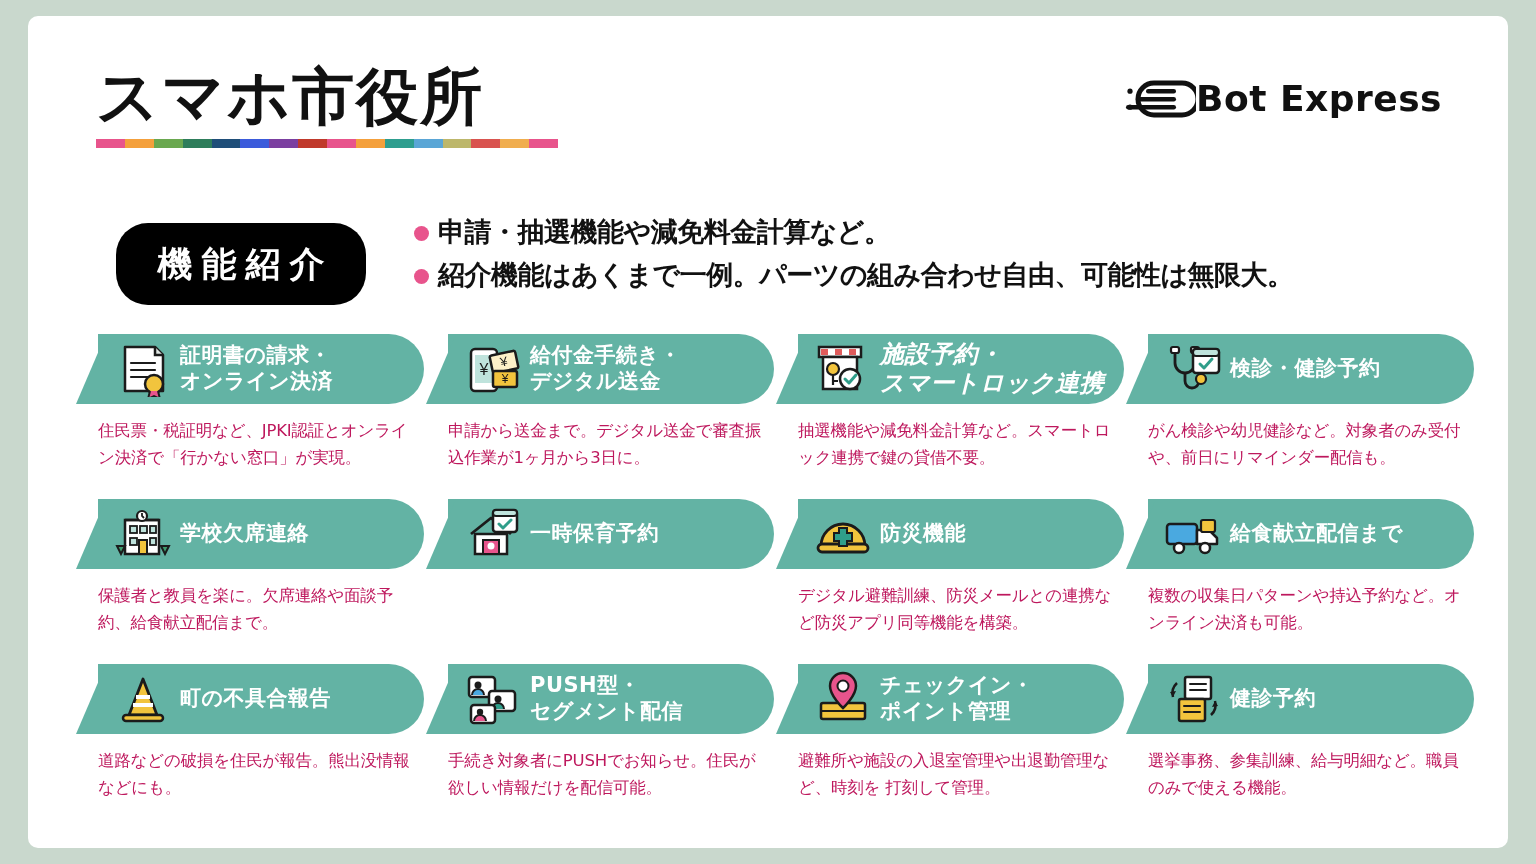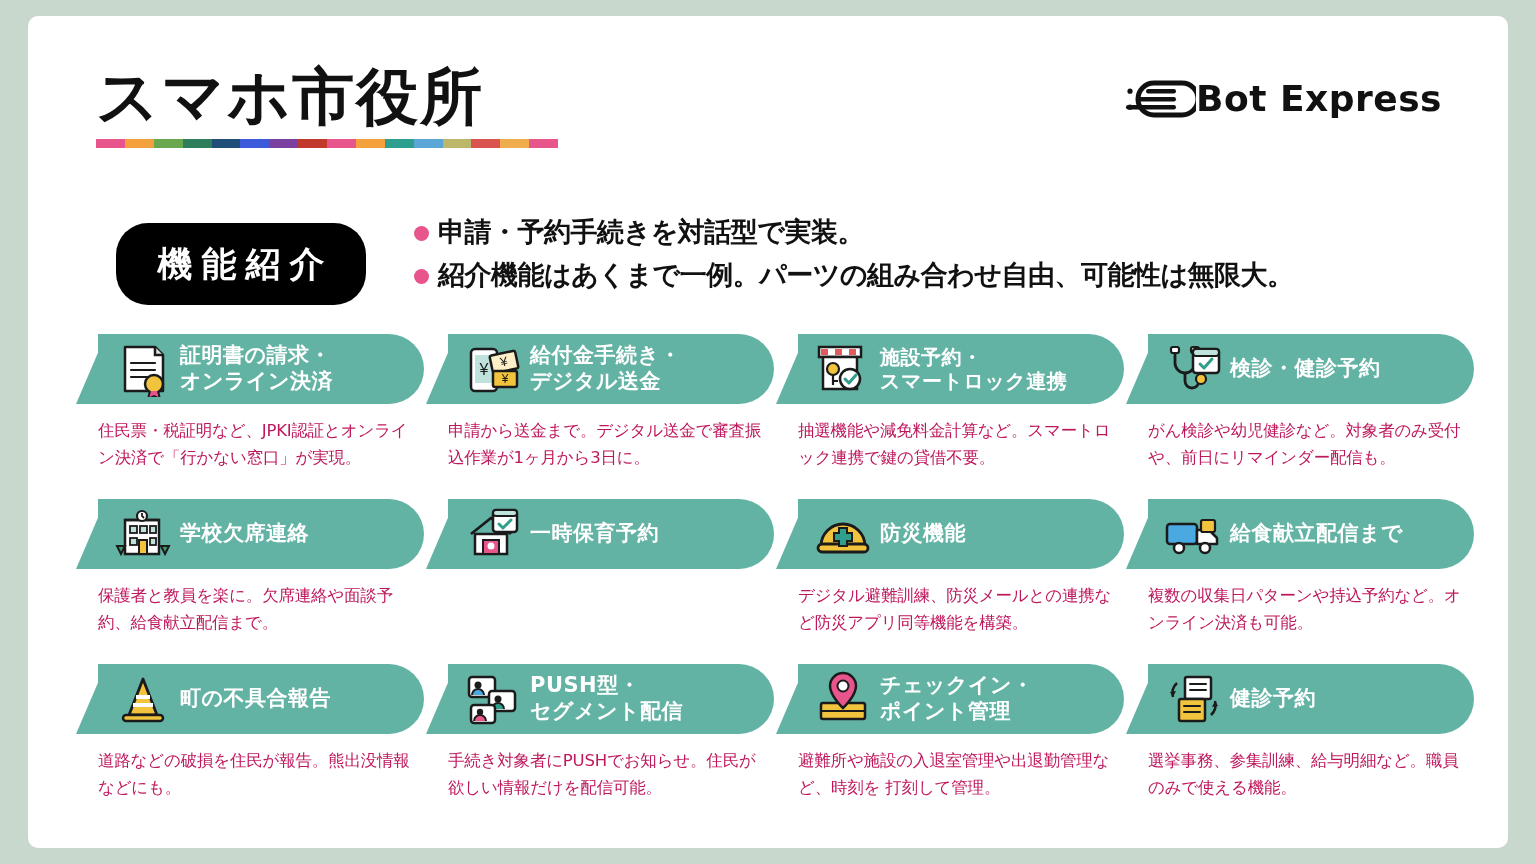--- a/index.html
+++ b/index.html
@@ -153,21 +153,21 @@
     align-items: center;
     justify-content: center;
   }
   .banner-title {
     color: #ffffff;
     font-size: 21px;
     font-weight: bold;
     line-height: 1.22;
     letter-spacing: 0.5px;
   }
-  .banner-title.small { font-size: 20px; }
+  .banner-title.small { font-size: 24px; font-style: italic; }
   .desc {
     margin-top: 14px;
     width: 318px;
     font-size: 16.5px;
     line-height: 1.62;
     color: #be185d;
     letter-spacing: -0.2px;
   }
 </style>
 </head>
@@ -208,21 +208,21 @@
         <circle cx="6" cy="28.2" r="2.6" fill="#111"></circle>
       </svg>
       <div id="brand-name">Bot Express</div>
     </div>
 
     <div id="section-pill">機能紹介</div>
 
     <div id="bullets">
       <div class="bullet-row">
         <div class="bullet-dot"></div>
-        <div class="bullet-text">申請・予約手続きを対話型で実装。</div>
+        <div class="bullet-text">申請・抽選機能や減免料金計算など。</div>
       </div>
       <div class="bullet-row">
         <div class="bullet-dot"></div>
         <div class="bullet-text">紹介機能はあくまで一例。パーツの組み合わせ自由、可能性は無限大。</div>
       </div>
     </div>
 
     <div id="grid">
 
       <div class="cell">

